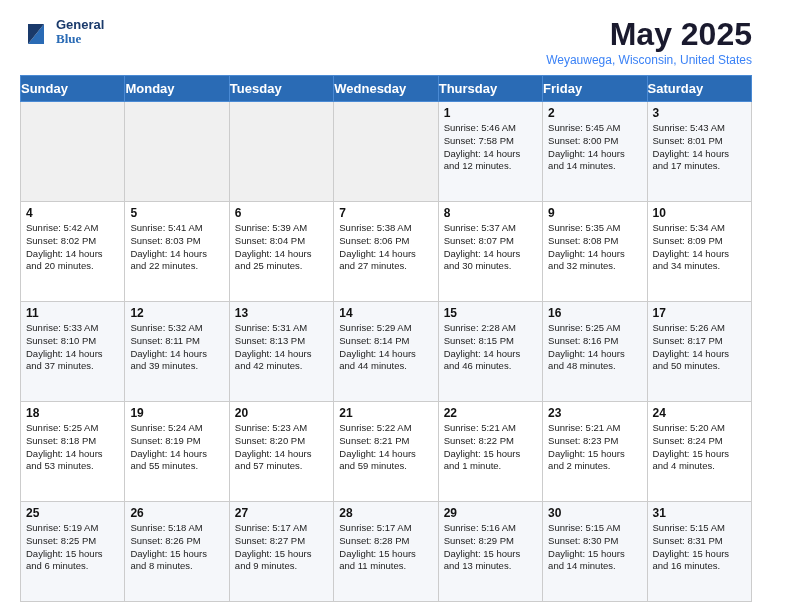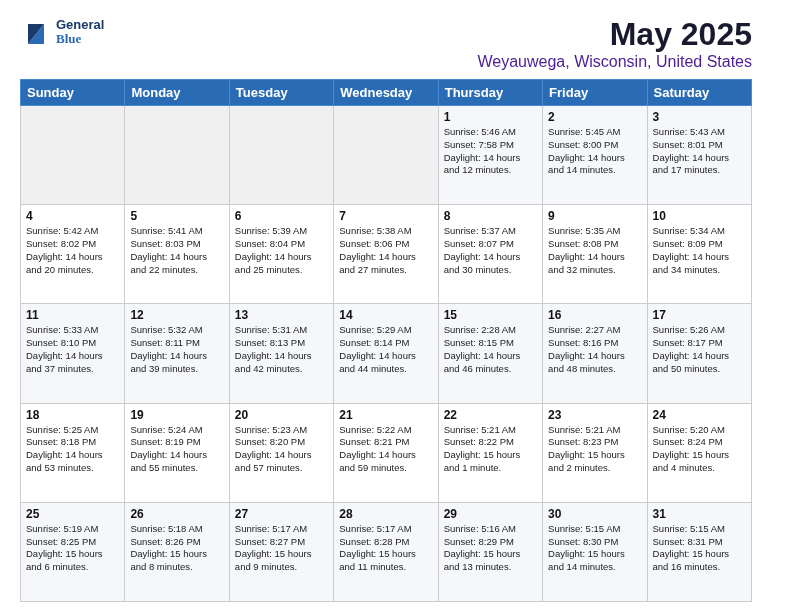--- a/index.html
+++ b/index.html
@@ -40,34 +40,34 @@
     .title-section {
       text-align: right;
       margin-left: 41px;
     }
     .title-section h1 {
       font-size: 32px;
       color: #1a1a2e;
       font-weight: bold;
     }
     .title-section p {
-      font-size: 16px;
-      color: #4c1d95;
+      font-size: 12px;
+      color: #3b82f6;
     }
     table {
       width: 100%;
       border-collapse: collapse;
       flex: 1;
     }
     thead tr th {
       background: #2a6bb5;
       color: #fff;
       font-size: 13px;
       font-weight: bold;
-      padding: 5px 6px;
+      padding: 5px 0;
       border: 1px solid #4a8ad4;
       text-align: left;
     }
     tbody tr td {
       border: 1px solid #ccc;
       vertical-align: top;
       padding: 4px 5px;
       font-size: 10px;
       color: #222;
       width: calc(100% / 7);
@@ -245,21 +245,21 @@
           </td>
           <td>
             <span class="day-number">15</span>
             <div class="day-detail">Sunrise: 2:28 AM
 Sunset: 8:15 PM
 Daylight: 14 hours
 and 46 minutes.</div>
           </td>
           <td>
             <span class="day-number">16</span>
-            <div class="day-detail">Sunrise: 2:27 AM
+            <div class="day-detail">Sunrise: 5:25 AM
 Sunset: 8:16 PM
 Daylight: 14 hours
 and 48 minutes.</div>
           </td>
           <td>
             <span class="day-number">17</span>
             <div class="day-detail">Sunrise: 5:26 AM
 Sunset: 8:17 PM
 Daylight: 14 hours
 and 50 minutes.</div>

